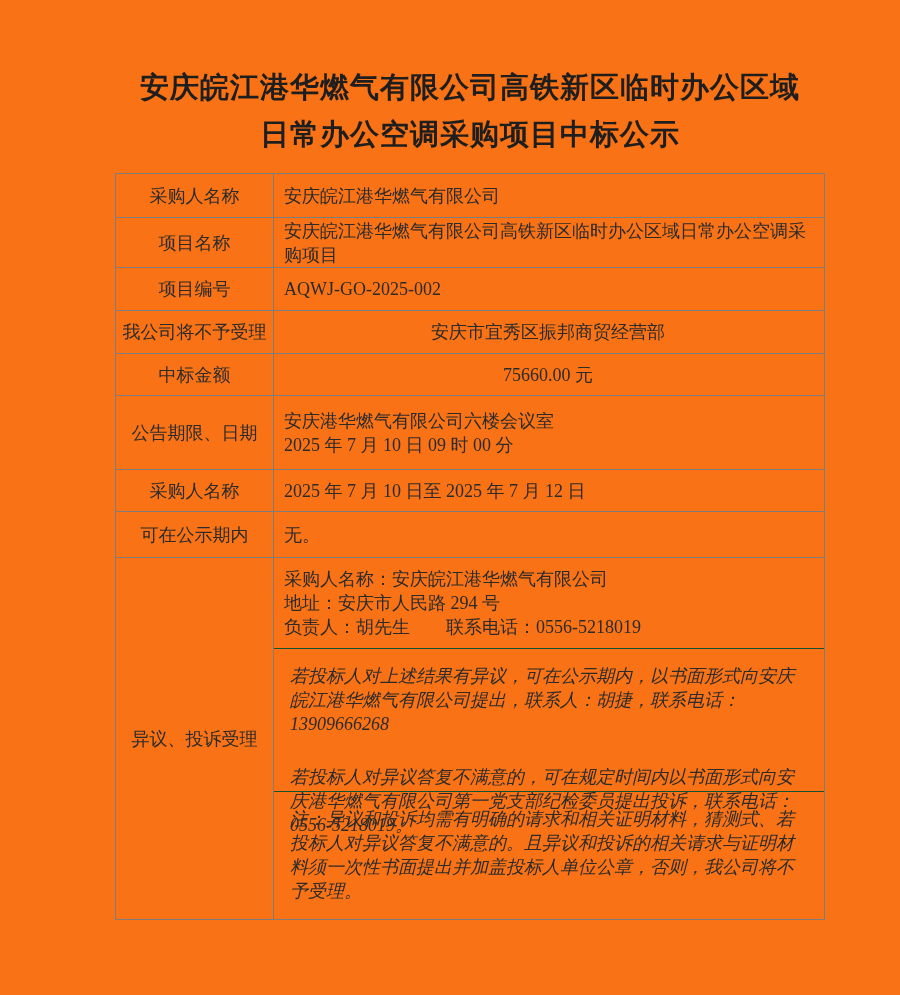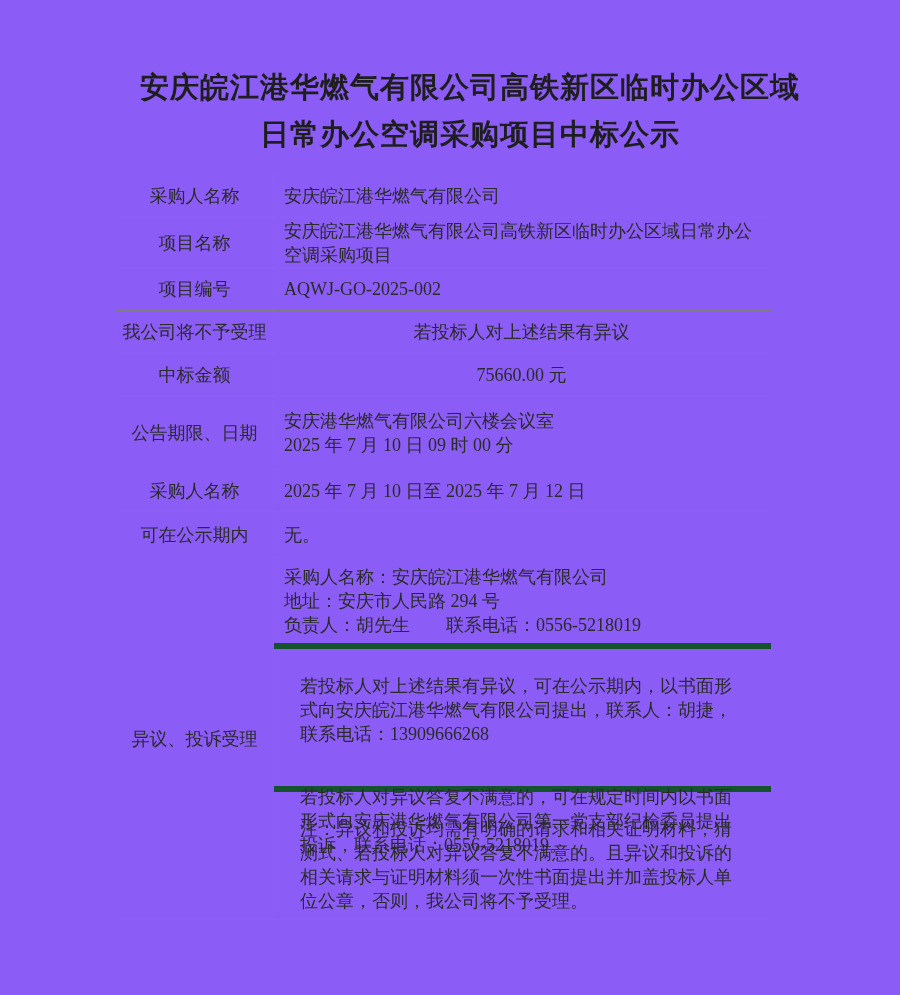--- a/index.html
+++ b/index.html
@@ -4,42 +4,42 @@
 <style>
   html, body {
     margin: 0;
     padding: 0;
     background: #ffffff;
   }
   .page {
     position: relative;
     width: 900px;
     height: 995px;
-    background: #8b5cf6;
+    background: #f97316;
     font-family: "Liberation Serif", "DejaVu Serif", serif;
     color: #2b2b2b;
     overflow: hidden;
   }
   .title {
     position: absolute;
     left: 115px;
     top: 64px;
     width: 710px;
     text-align: center;
     font-weight: bold;
     font-size: 29px;
     line-height: 47px;
     color: #1e1e1e;
     letter-spacing: 1px;
   }
   .tbl {
     position: absolute;
     left: 115px;
     top: 173px;
-    width: 657px;
+    width: 710px;
     border: 1px solid #7d7d7d;
     box-sizing: border-box;
     font-size: 18px;
     line-height: 24px;
   }
   .row {
     display: flex;
     border-bottom: 1px solid #7d7d7d;
     box-sizing: border-box;
   }
@@ -67,31 +67,31 @@
     align-items: center;
     text-align: center;
   }
   .val.wide-lines div + div { }
   .subcol {
     flex: 1;
     display: flex;
     flex-direction: column;
   }
   .sub {
-    border-bottom: 6px solid #14532d;
+    border-bottom: 1px solid #14532d;
     box-sizing: border-box;
     padding: 6px 12px 6px 10px;
     display: flex;
     flex-direction: column;
     justify-content: center;
   }
   .sub:last-child { border-bottom: none; }
   .sub.top-align { justify-content: flex-start; padding-top: 9px; }
   .sub div + div { margin-top: 0; }
-  .sub p { margin: 16px; line-height: 24px; }
+  .sub p { margin: 6px; line-height: 24px; font-style: italic; }
   .sub p + p { margin-top: 23px; }
 </style>
 </head>
 <body>
 
 <div class="page">
 
   <div class="title">
     <div>安庆皖江港华燃气有限公司高铁新区临时办公区域</div>
     <div>日常办公空调采购项目中标公示</div>
@@ -109,21 +109,21 @@
       <div class="val">安庆皖江港华燃气有限公司高铁新区临时办公区域日常办公空调采购项目</div>
     </div>
 
     <div class="row" style="height:43px">
       <div class="lab">项目编号</div>
       <div class="val">AQWJ-GO-2025-002</div>
     </div>
 
     <div class="row" style="height:43px">
       <div class="lab">我公司将不予受理</div>
-      <div class="val center">若投标人对上述结果有异议</div>
+      <div class="val center">安庆市宜秀区振邦商贸经营部</div>
     </div>
 
     <div class="row" style="height:42px">
       <div class="lab">中标金额</div>
       <div class="val center">75660.00 元</div>
     </div>
 
     <div class="row" style="height:74px">
       <div class="lab">公告期限、日期</div>
       <div class="val wide-lines">

